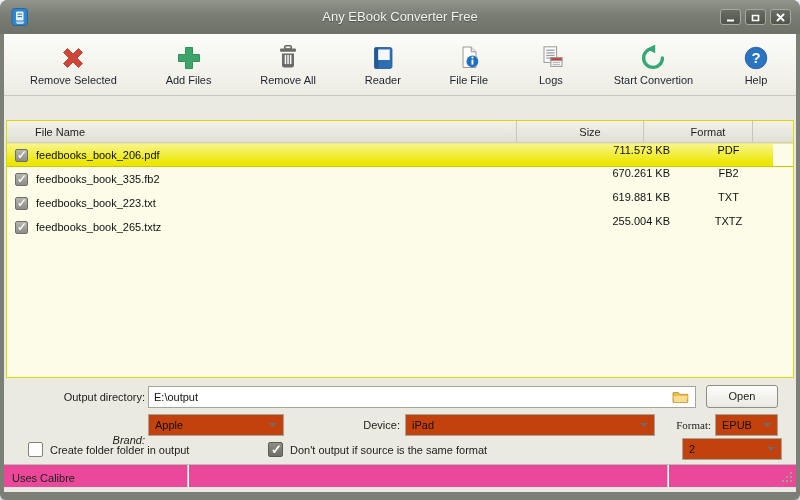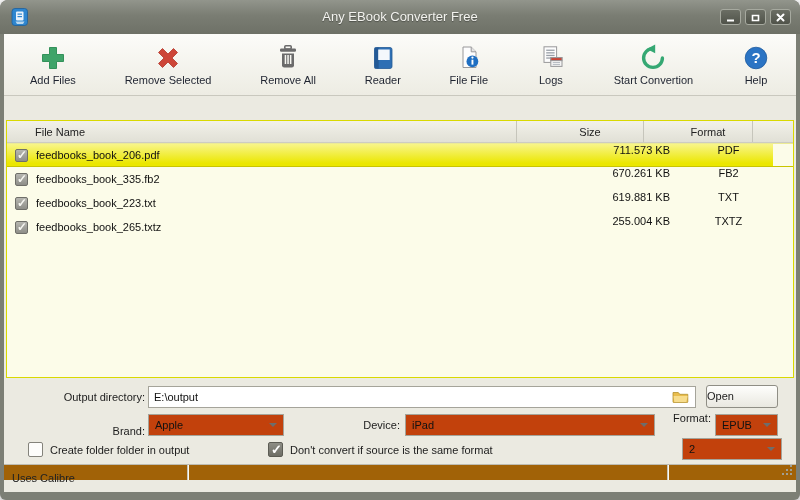--- a/index.html
+++ b/index.html
@@ -51,34 +51,34 @@
         background:linear-gradient(#b6b6b0,#8e8e88); position:relative; flex:0 0 auto; cursor:pointer; }
   .cb.checked::after { content:"\2713"; position:absolute; left:1px; top:-2px;
         color:#f6f6f1; font-size:12px; font-weight:bold; }
   
   .settings { position:absolute; top:346px; left:0; right:0; height:84px; font-size:11px; color:#1c1c1c; }
   .slabel { position:absolute; text-align:right; line-height:22px; white-space:nowrap; }
   .text-input { position:absolute; height:22px; background:#fff; border:1px solid #a5a49a;
                 font-size:11px; font-family:"Liberation Sans",sans-serif; padding:0 26px 0 5px; color:#111; }
   .btn { position:absolute; height:23px; background:linear-gradient(#fefefc,#e9e8e0);
          border:1px solid #8f8e85; border-radius:3px; font-size:11px; color:#1c1c1c;
-         line-height:21px; cursor:pointer; }
+         text-align:center; line-height:21px; cursor:pointer; }
   .combo { position:absolute; height:22px; background:#c2410c; border:1px solid #a5a49a;
            line-height:20px; padding-left:6px; cursor:pointer; color:#111; }
   .combo::after { content:""; position:absolute; right:6px; top:8px; width:0; height:0;
            border-left:4px solid transparent; border-right:4px solid transparent;
            border-top:4px solid #6d6d6d; }
   .scb { position:absolute; width:15px; height:15px; border-radius:2px; cursor:pointer; }
   .scb.unchecked { background:#fdfdfb; border:1px solid #84837b; }
   .scb.checked { background:linear-gradient(#8d8d85,#6e6e66); border:1px solid #5c5c54; }
   .scb.checked::after { content:"\2713"; position:absolute; left:2px; top:-1px;
            color:#fff; font-size:13px; font-weight:bold; }
   .folder-ic { position:absolute; cursor:pointer; }
   
-  .statusbar { position:absolute; top:430px; left:0; right:0; height:16px; background:#a16207;
+  .statusbar { position:absolute; top:430px; left:0; right:0; height:23px; background:#ec4899;
                border-top:1px solid #bdbcb2; display:flex; font-size:11px; color:#222; }
   .sb-sec { border-right:1px solid #c6c5bb; box-shadow:1px 0 0 #fbfaf4; height:100%; }
   .sb-left { width:184px; line-height:27px; padding-left:8px; }
   .sb-mid { flex:1; }
   .sb-right { width:128px; border-right:none; box-shadow:none; position:relative; }
   .grip { position:absolute; right:2px; bottom:3px; }
 </style>
 </head>
 <body>
 
@@ -111,30 +111,30 @@
       </div>
     </div>
   </div>
 
   <div class="content">
 
     <div class="toolbar">
 
       <div class="tool-btn">
         <svg class="ticon" viewBox="0 0 28 28">
+          <path d="M4.5 8.5 L8.5 4.5 L14 10 L19.5 4.5 L23.5 8.5 L18 14 L23.5 19.5 L19.5 23.5 L14 18 L8.5 23.5 L4.5 19.5 L10 14 Z" fill="#cd4638" stroke="#b23528" stroke-width="0.8" stroke-linejoin="round"></path>
+        </svg>
+        <span class="tlabel">Remove Selected</span>
+      </div>
+
+      <div class="tool-btn">
+        <svg class="ticon" viewBox="0 0 28 28">
           <path d="M10.5 3.5 h7 v7 h7 v7 h-7 v7 h-7 v-7 h-7 v-7 h7 z" fill="#3fa469" stroke="#33915a" stroke-width="1"></path>
         </svg>
         <span class="tlabel">Add Files</span>
-      </div>
-
-      <div class="tool-btn">
-        <svg class="ticon" viewBox="0 0 28 28">
-          <path d="M4.5 8.5 L8.5 4.5 L14 10 L19.5 4.5 L23.5 8.5 L18 14 L23.5 19.5 L19.5 23.5 L14 18 L8.5 23.5 L4.5 19.5 L10 14 Z" fill="#cd4638" stroke="#b23528" stroke-width="0.8" stroke-linejoin="round"></path>
-        </svg>
-        <span class="tlabel">Remove Selected</span>
       </div>
 
       <div class="tool-btn">
         <svg class="ticon" viewBox="0 0 28 28">
           <rect x="10.8" y="1.8" width="6.4" height="3.2" rx="1" fill="none" stroke="#6b6b6b" stroke-width="1.6"></rect>
           <rect x="6" y="4.6" width="16" height="3.2" rx="1.2" fill="#6b6b6b"></rect>
           <path d="M8 9.4 h12 v11.8 a2.2 2.2 0 0 1 -2.2 2.2 h-7.6 a2.2 2.2 0 0 1 -2.2 -2.2 z" fill="#6b6b6b"></path>
           <rect x="10.7" y="11" width="1.5" height="9" fill="#f7f7f2"></rect>
           <rect x="13.3" y="11" width="1.5" height="9" fill="#f7f7f2"></rect>
           <rect x="15.9" y="11" width="1.5" height="9" fill="#f7f7f2"></rect>
@@ -248,34 +248,34 @@
     <div class="settings">
 
       <div class="slabel" style="left:20px; width:121px; top:6px;">Output directory:</div>
       <input class="text-input" style="left: 144px; top: 6px; width: 548px;" value="E:\output">
       <svg class="folder-ic" style="left:668px; top:10px;" width="17" height="13" viewBox="0 0 17 13">
         <path d="M1 2.5 h5.3 l1.5 1.8 h8 v7.4 a0.9 0.9 0 0 1 -0.9 0.9 h-13 a0.9 0.9 0 0 1 -0.9 -0.9 z" fill="#e9bd4d" stroke="#b3902f" stroke-width="0.8"></path>
         <path d="M1.6 6 h14 l-1.3 6 h-12 z" fill="#f7dd8d"></path>
       </svg>
       <div class="btn" style="left:702px; top:5px; width:72px;">Open</div>
 
-      <div class="slabel" style="left:20px; width:121px; top:40px;">Brand:</div>
+      <div class="slabel" style="left:20px; width:121px; top:49px;font-style:italic;">Brand:</div>
       <div class="combo" style="left:144px; top:34px; width:136px;">Apple</div>
 
       <div class="slabel" style="left:296px; width:100px; top:34px;">Device:</div>
       <div class="combo" style="left:401px; top:34px; width:250px;">iPad</div>
 
-      <div class="slabel" style="left:634px; width:73px; top:27px;">Format:</div>
+      <div class="slabel" style="left:634px; width:73px; top:34px;font-family:Liberation Serif, serif;">Format:</div>
       <div class="combo" style="left:711px; top:34px; width:63px;">EPUB</div>
 
       <div class="scb unchecked" style="left:24px; top:62px;"></div>
       <div class="slabel" style="left:46px; top:59px; text-align:left;">Create folder folder in output</div>
 
       <div class="scb checked" style="left:264px; top:62px;"></div>
-      <div class="slabel" style="left:286px; top:59px; text-align:left;">Don't convert if source is the same format</div>
+      <div class="slabel" style="left:286px; top:59px; text-align:left;">Don't output if source is the same format</div>
 
       <div class="combo" style="left:678px; top:58px; width:100px;">2</div>
 
     </div>
 
     <div class="statusbar">
       <div class="sb-sec sb-left">Uses Calibre</div>
       <div class="sb-sec sb-mid"></div>
       <div class="sb-sec sb-right">
         <svg class="grip" width="13" height="13" viewBox="0 0 13 13">

